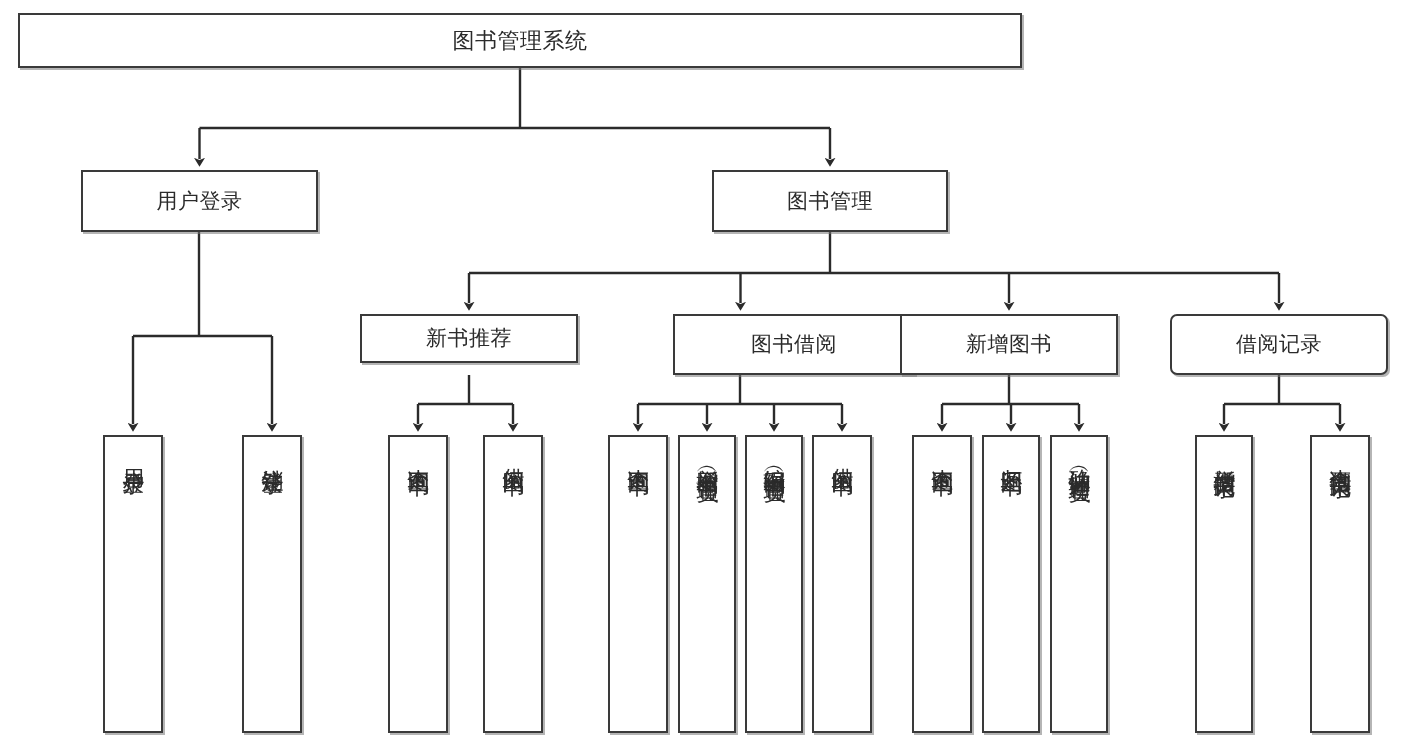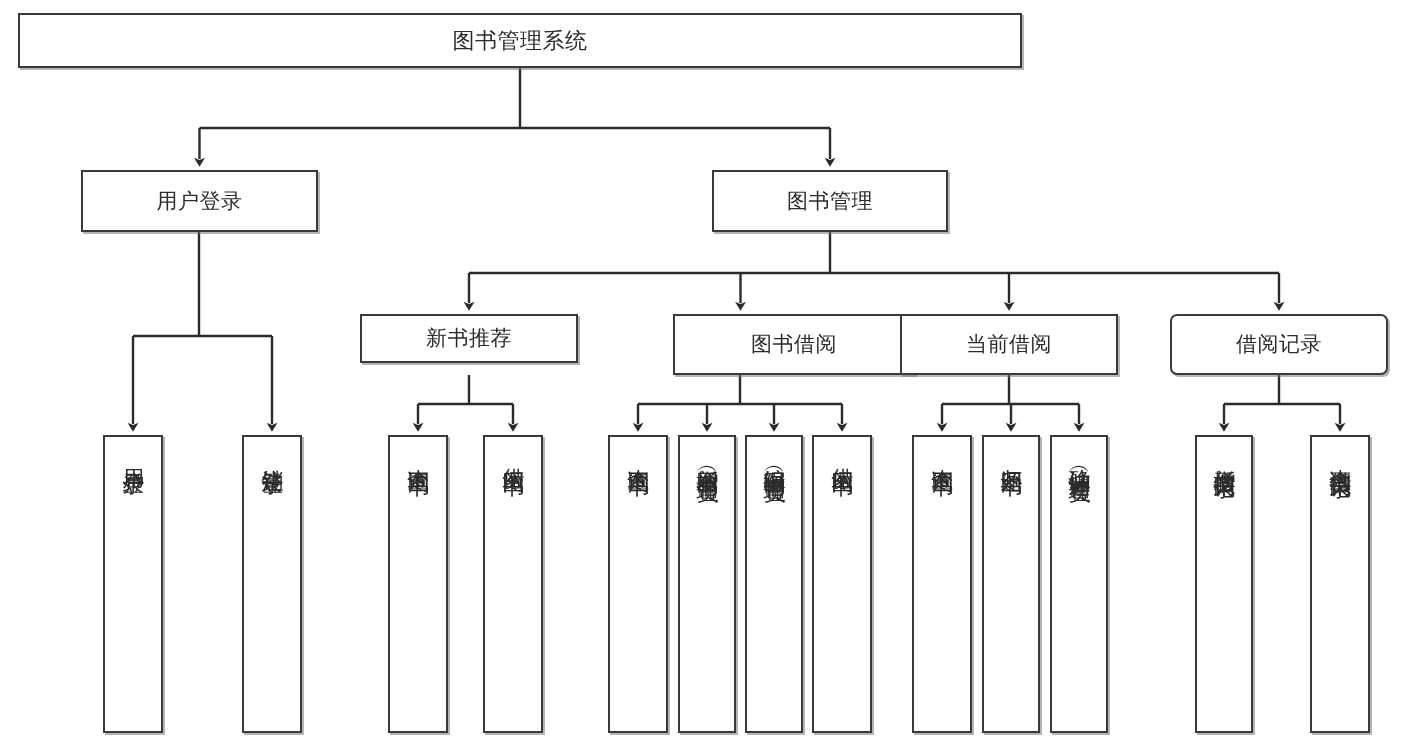--- a/index.html
+++ b/index.html
@@ -130,21 +130,21 @@
       <div class="node horiz" style="left: 712px; top: 170px; width: 236px; height: 62px; justify-content: center;">
         <span class="label">图书管理</span>
       </div>
       <div class="node horiz" style="left: 360px; top: 314px; width: 218px; height: 49px;">
         <span class="label">新书推荐</span>
       </div>
       <div class="node horiz" style="left: 633px; top: 314px; width: 242px; height: 61px; margin-left: 40px;">
         <span class="label">图书借阅</span>
       </div>
       <div class="node horiz" style="left: 900px; top: 314px; width: 218px; height: 61px;">
-        <span class="label">当前借阅</span>
+        <span class="label">新增图书</span>
       </div>
       <div class="node horiz" style="left: 1170px; top: 314px; width: 218px; height: 61px; border-radius: 7px;">
         <span class="label">借阅记录</span>
       </div>
       <div class="node vert" style="left: 103px; top: 435px; width: 60px; height: 298px;">
         <span class="label">用户登录</span>
       </div>
       <div class="node vert" style="left: 242px; top: 435px; width: 60px; height: 298px;">
         <span class="label">注销登录</span>
       </div>

